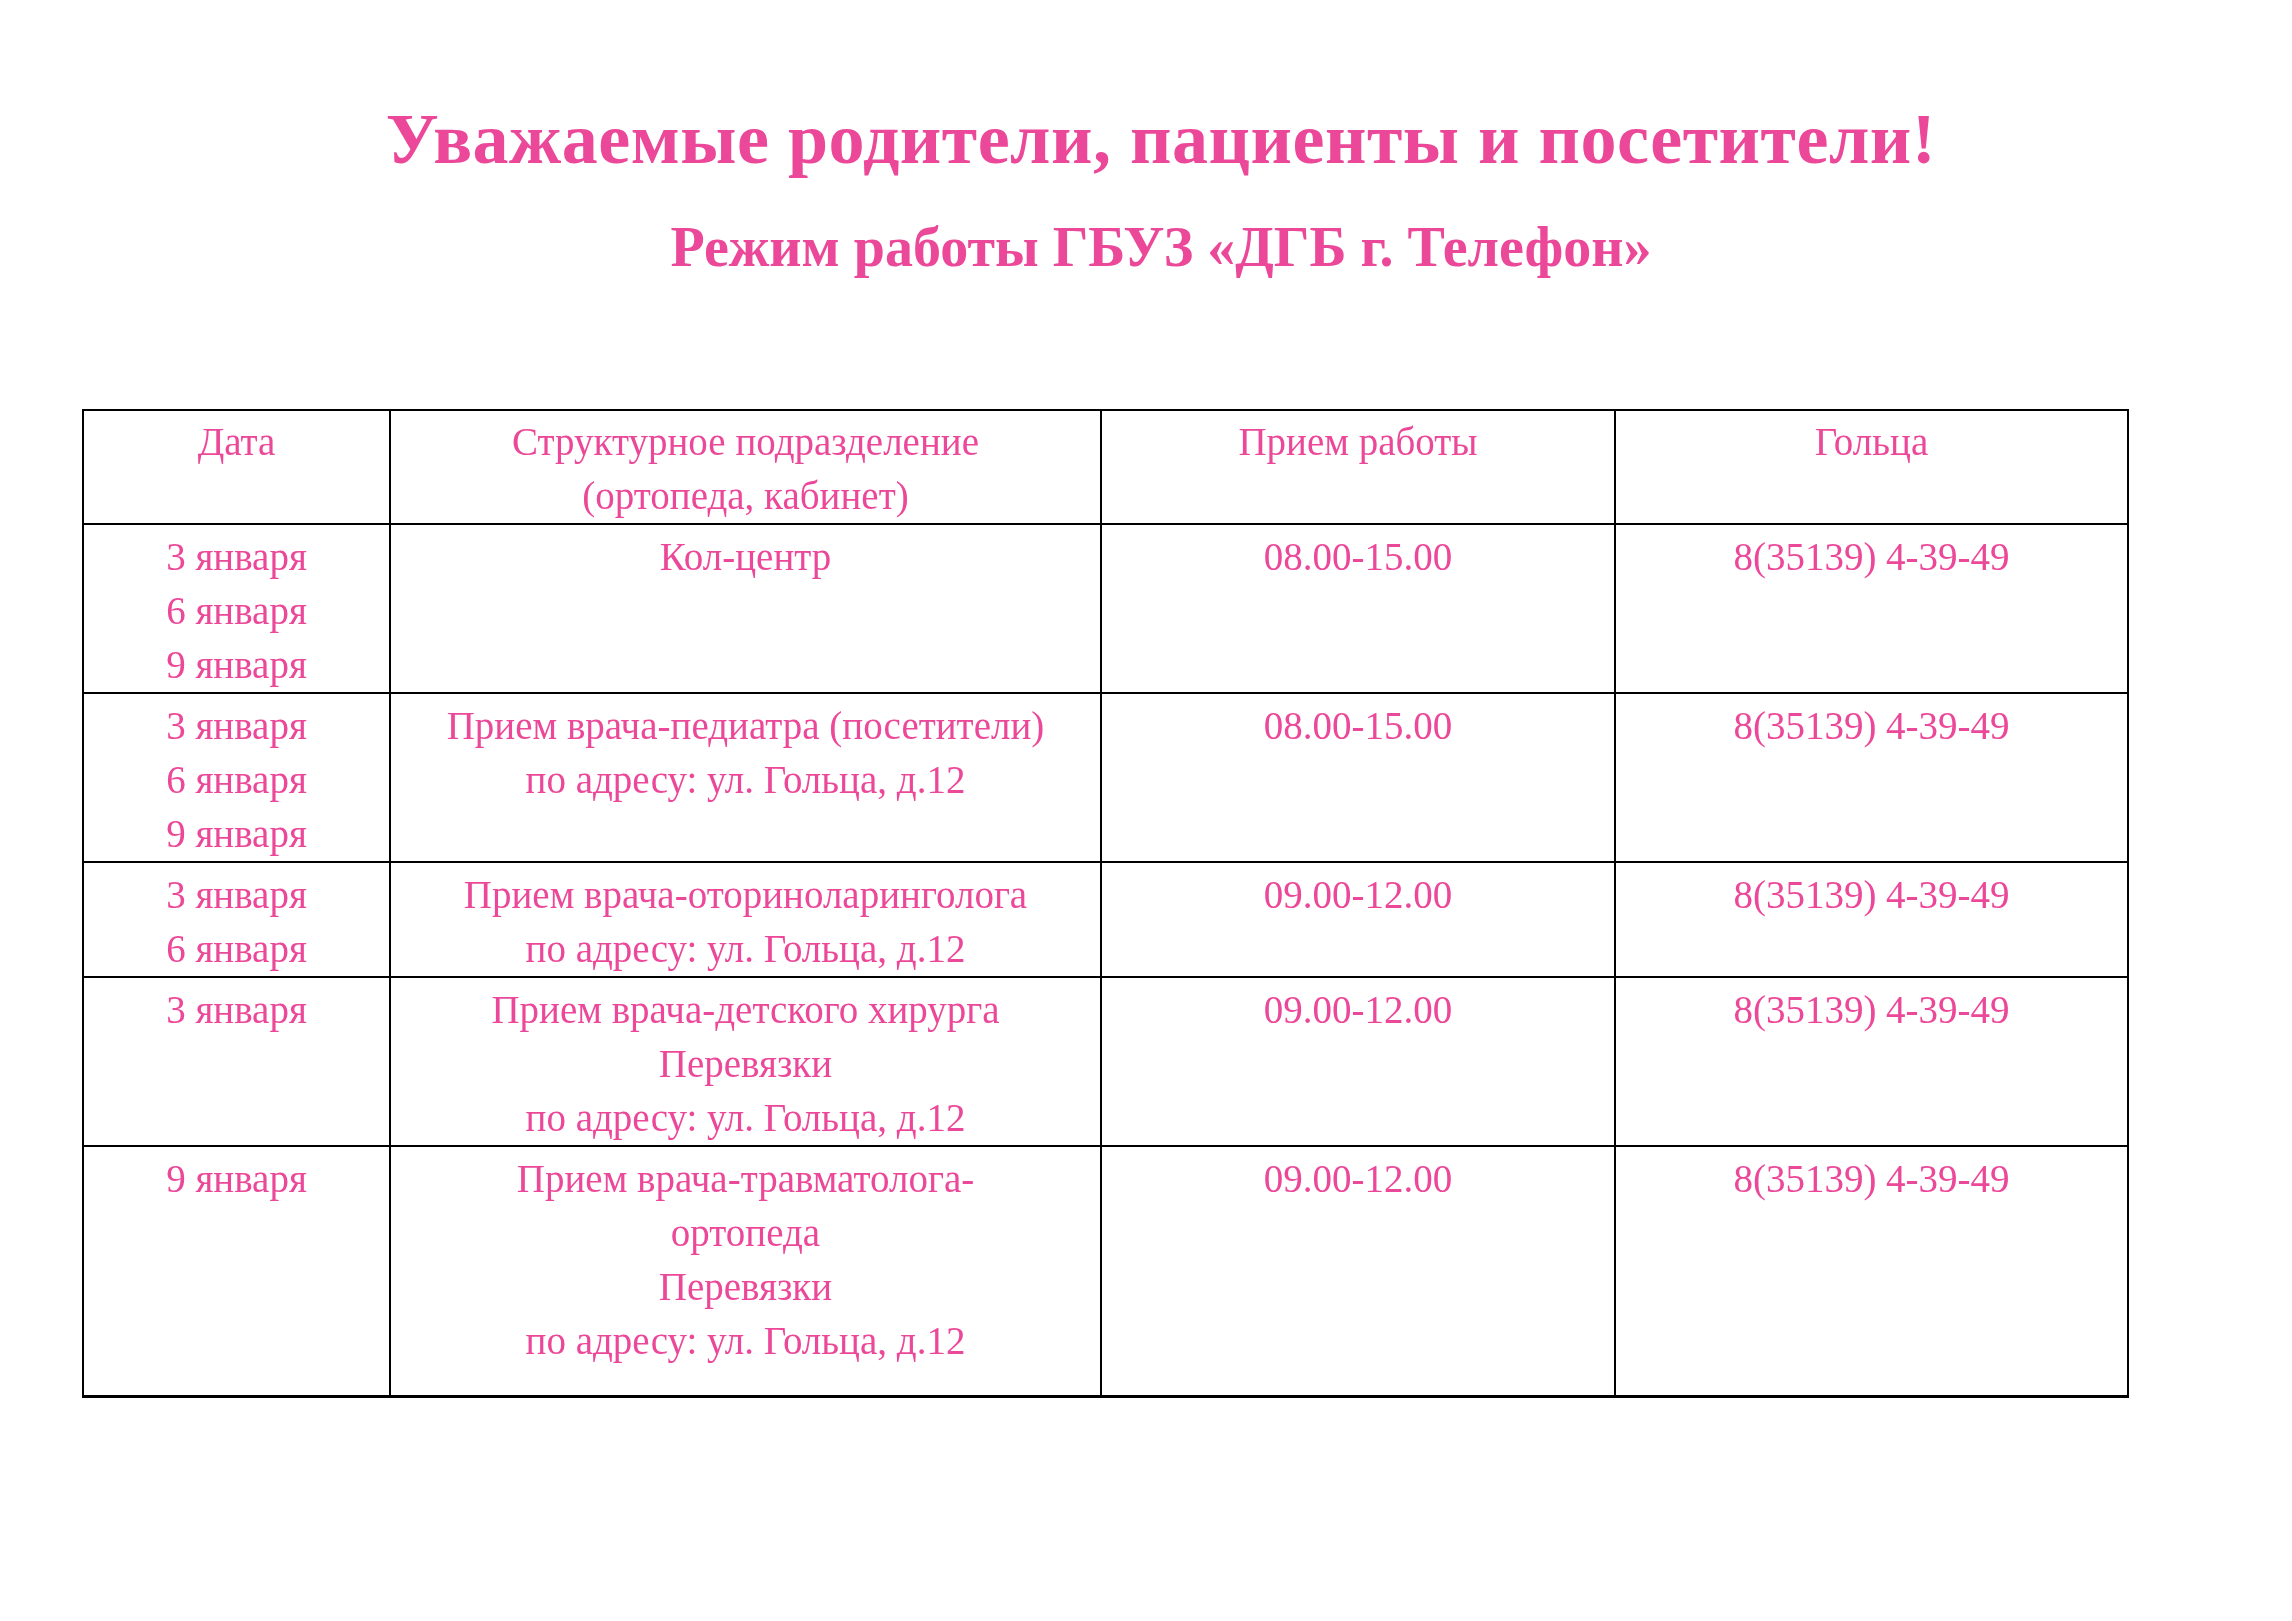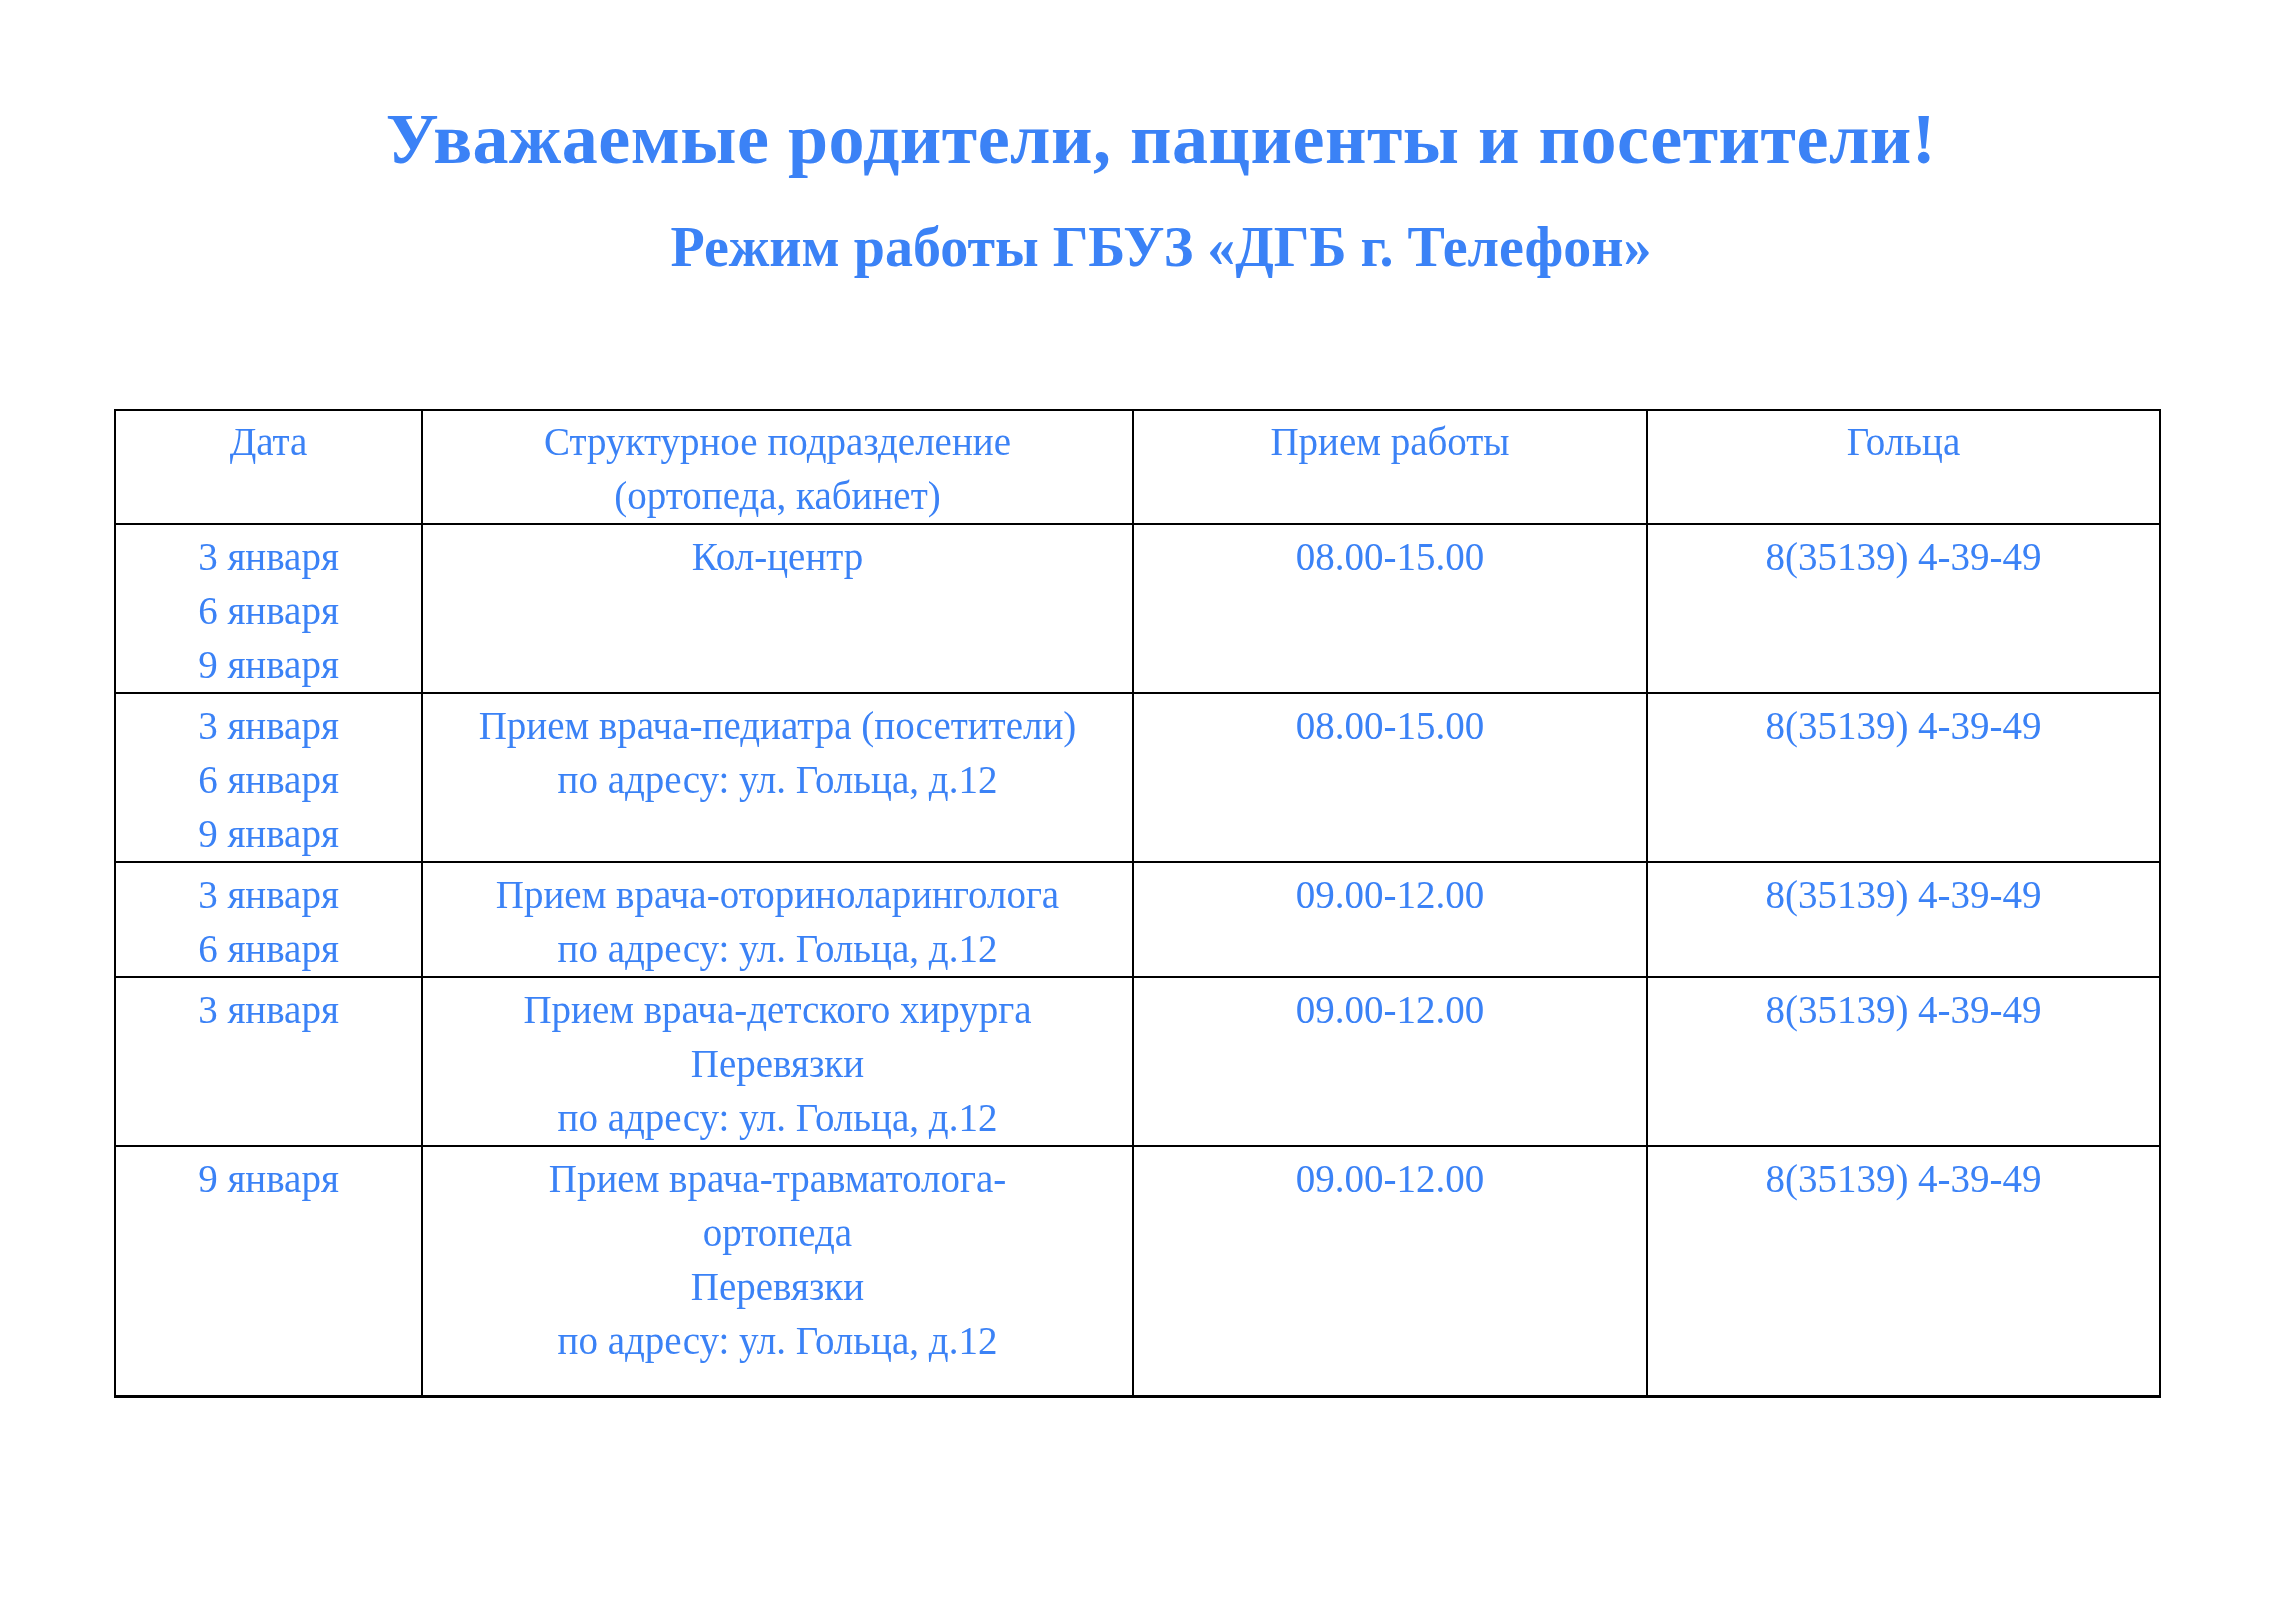--- a/index.html
+++ b/index.html
@@ -5,21 +5,21 @@
   html, body {
     margin: 0;
     padding: 0;
     background: #ffffff;
   }
   .page {
     position: relative;
     width: 2293px;
     height: 1621px;
     background: #ffffff;
-    color: #3b82f6;
+    color: #ec4899;
     font-family: "Liberation Serif", "DejaVu Serif", serif;
     overflow: hidden;
   }
   .content {
     padding-left: 139px;
     padding-right: 110px;
   }
   .doc-title {
     margin: 0;
     padding-top: 94px;
@@ -30,21 +30,21 @@
     letter-spacing: 0.5px;
   }
   .doc-subtitle {
     margin-top: 25.5px;
     text-align: center;
     font-size: 56px;
     font-weight: bold;
     line-height: 74px;
   }
   table.schedule {
-    margin-left: 114px;
+    margin-left: 82px;
     margin-top: 125px;
     width: 2044px;
     table-layout: fixed;
     border-collapse: collapse;
     border: 2px solid #000;
     border-bottom-width: 3.9px;
   }
   table.schedule col.c-date  { width: 307px; }
   table.schedule col.c-dept  { width: 711px; }
   table.schedule col.c-hours { width: 514px; }

